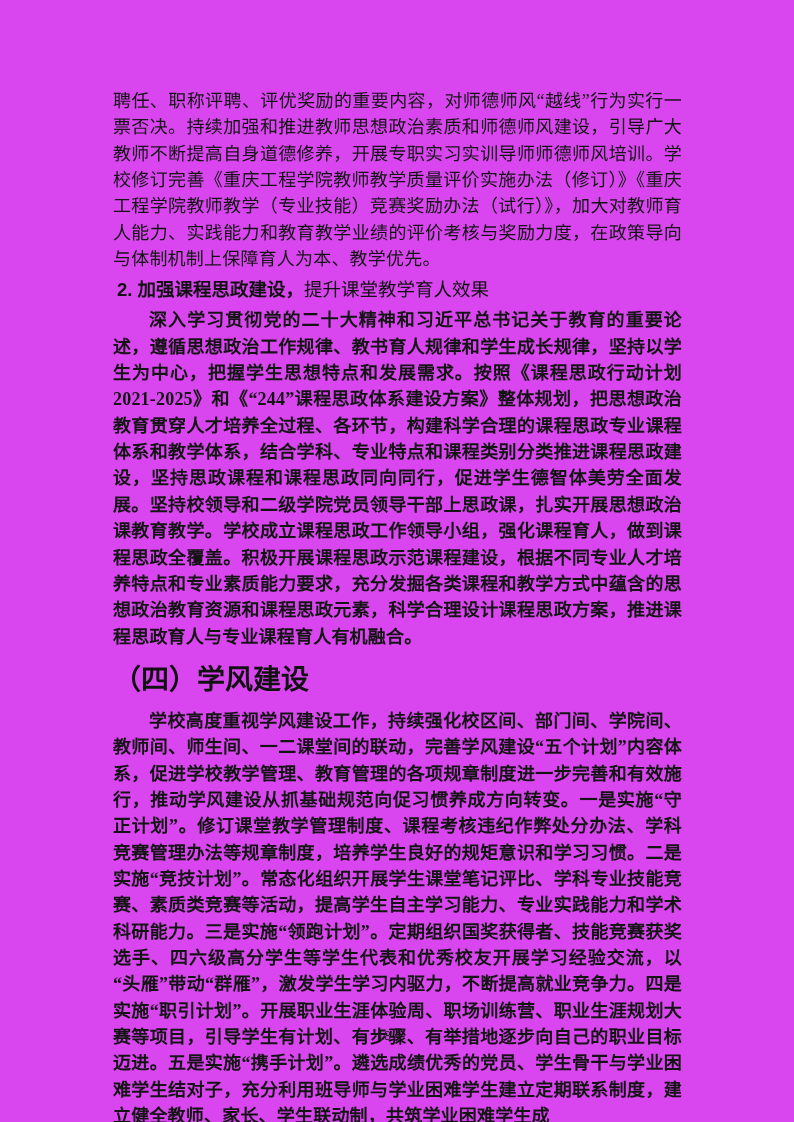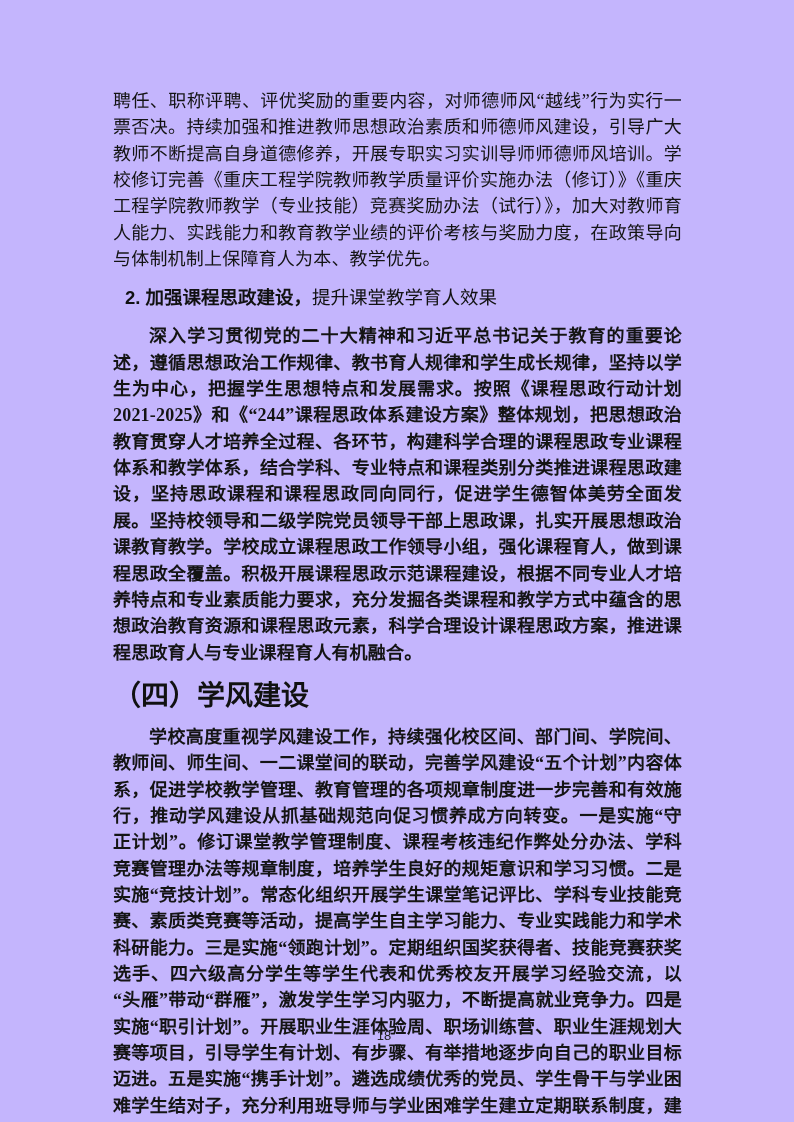--- a/index.html
+++ b/index.html
@@ -4,21 +4,21 @@
 <style>
   html, body {
     margin: 0;
     padding: 0;
     background: #ffffff;
   }
   .page {
     position: relative;
     width: 794px;
     height: 1122px;
-    background: #c4b5fd;
+    background: #d946ef;
     overflow: hidden;
     font-family: "Liberation Serif", "DejaVu Serif", serif;
     color: #141414;
   }
   .content {
     position: absolute;
     left: 113px;
     top: 88px;
     width: 569px;
   }
@@ -28,21 +28,21 @@
     line-height: 26.35px;
     text-align: justify;
     text-justify: inter-ideograph;
     letter-spacing: 0.2px;
   }
   p.indent {
     text-indent: 2em;
     font-weight: bold;
   }
   .sub-heading {
-    margin: 12px;
+    margin: 4px;
     font-family: "Liberation Sans", "DejaVu Sans", sans-serif;
     font-size: 18.5px;
     line-height: 27px;
     font-weight: normal;
     color: #111111;
   }
   .sub-heading .lead {
     font-weight: bold;
   }
   .section-heading {

